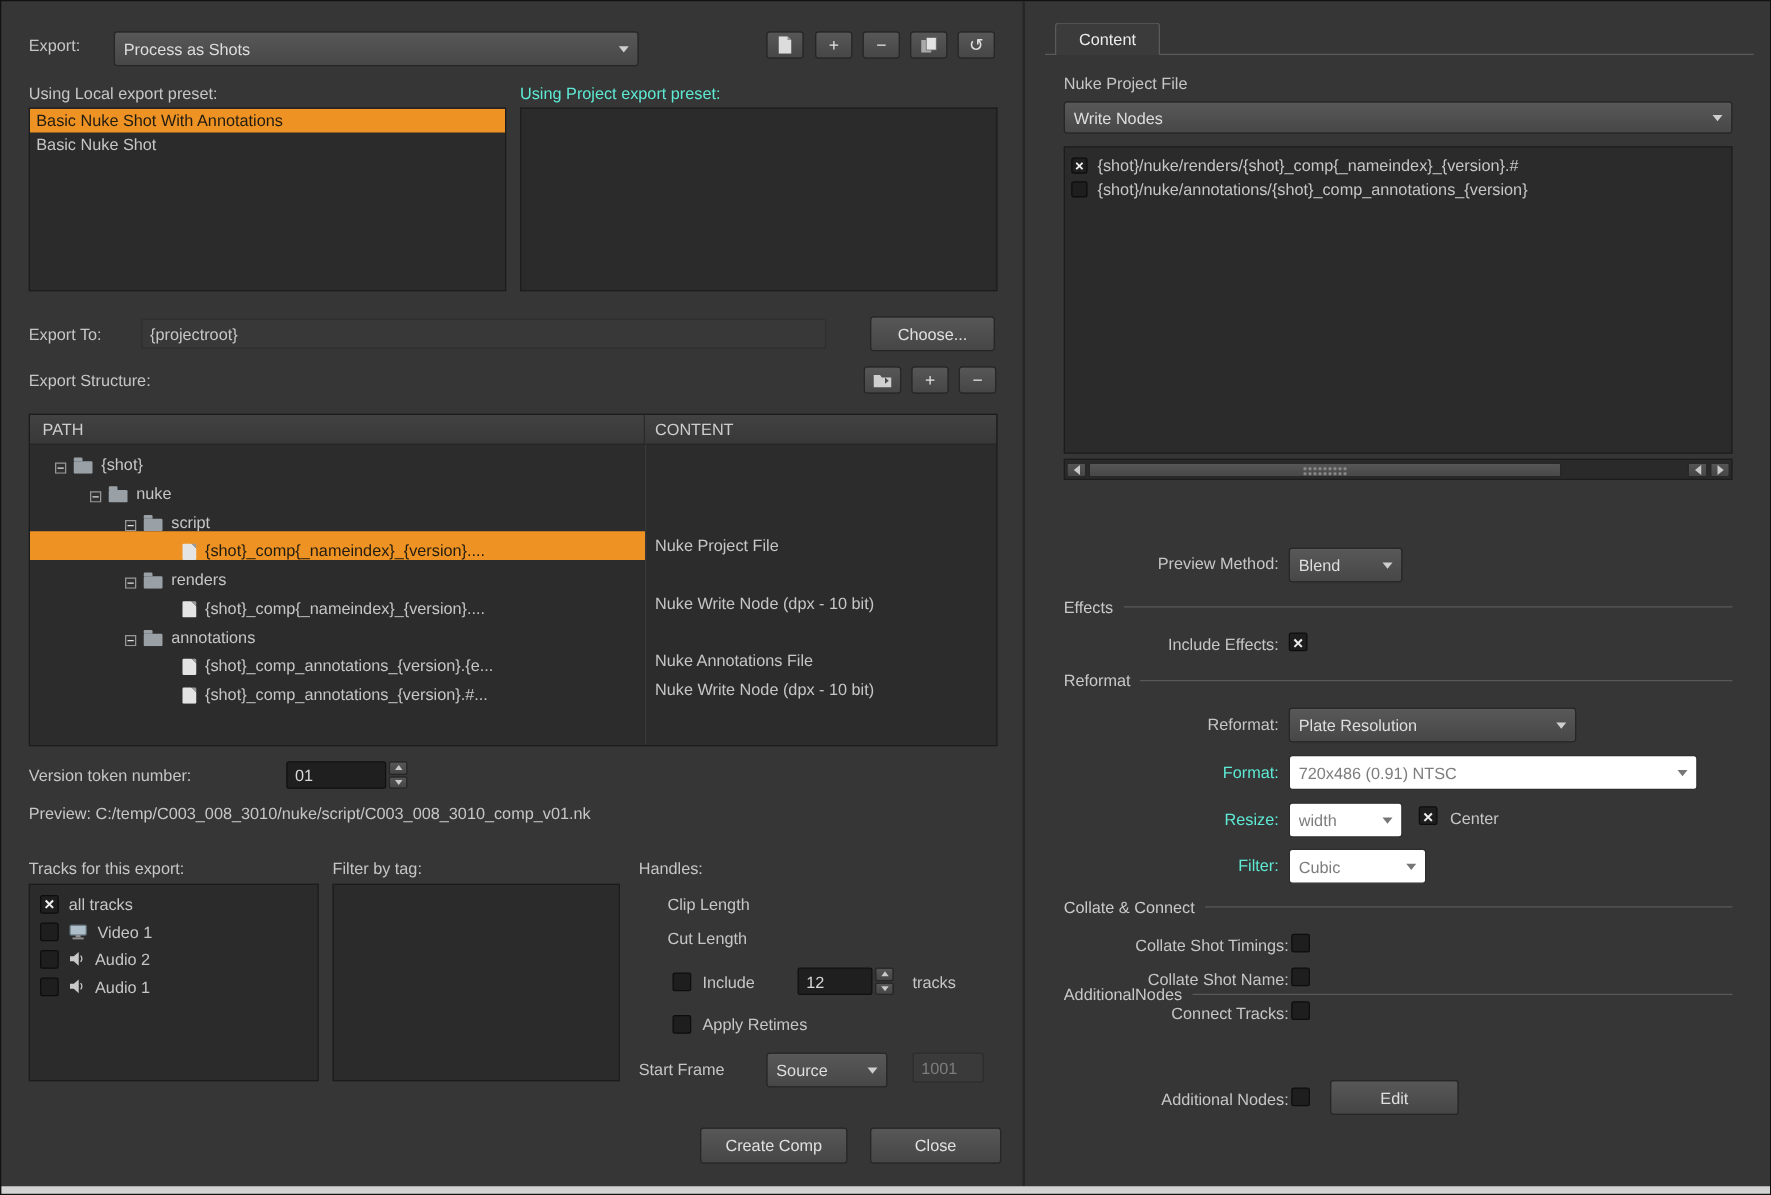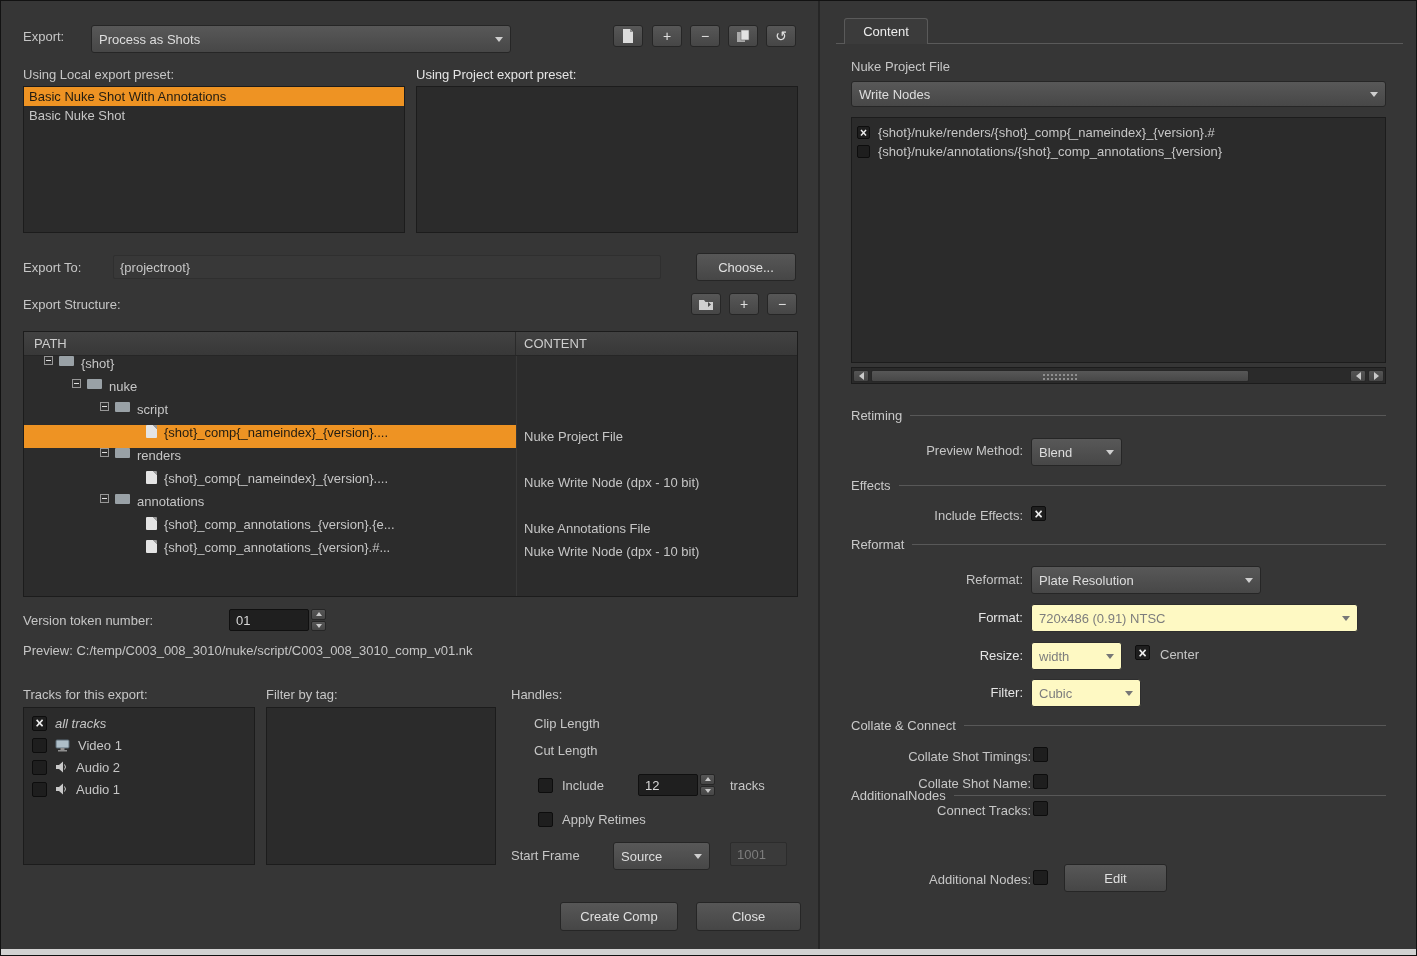--- a/index.html
+++ b/index.html
@@ -1,26 +1,26 @@
 <!DOCTYPE html>
 <html><head>
 <meta charset="utf-8">
 <style>
   *{box-sizing:border-box;margin:0;padding:0}
   body{font-family:"Liberation Sans",sans-serif;background:#1c1c1c}
   #root{position:relative;width:1417px;height:956px;background:#363636;overflow:hidden;font-size:13px;color:#c6c6c6;border:1px solid #121212}
   .abs{position:absolute}
   .label{color:#c6c6c6;white-space:nowrap}
-  .dim{color:#e5e5e5}
+  .dim{color:#5eead4}
   .rlabel{text-align:right;white-space:nowrap}
-  .italic{font-style:italic}
+  .italic{}
   .select{display:flex;align-items:center;gap:6px;padding:0 7px;background:linear-gradient(#585858,#474747);border:1px solid #262626;border-radius:3px;height:28px;color:#dedede;cursor:pointer;overflow:hidden}
   .select .sel-text{overflow:hidden;white-space:nowrap}
   .sel-arrow{width:0;height:0;border-left:4px solid transparent;border-right:4px solid transparent;border-top:5px solid #cfcfcf;margin-left:auto;flex:none}
-  .select.disabled{background:#fef9c3;color:#7d7d7d;border-color:#2e2e2e}
+  .select.disabled{background:#ffffff;color:#7d7d7d;border-color:#2e2e2e}
   .select.disabled .sel-arrow{border-top-color:#777}
   .btn{display:flex;align-items:center;justify-content:center;background:linear-gradient(#575757,#464646);border:1px solid #262626;border-radius:3px;color:#e0e0e0;cursor:pointer;white-space:nowrap}
   .tbtn{width:30px;height:22px;font-size:14px}
   .listbox{background:#2b2b2b;border:1px solid #1c1c1c;overflow:hidden}
   .checkbox{width:15px;height:15px;background:#1e1e1e;border:1px solid #0d0d0d;border-radius:2px;color:#efefef;font-size:14px;font-weight:bold;display:flex;align-items:center;justify-content:center;cursor:pointer;flex:none}
   .checkbox.small{width:13px;height:13px;font-size:12px}
   .field{background:#1f1f1f;border:1px solid #101010;border-radius:2px;color:#d8d8d8;display:flex;align-items:center;padding:0 6px;overflow:hidden}
   .field.disabled{background:#3a3a3a;border-color:#2c2c2c;color:#7d7d7d}
   .flatfield{background:#383838;border:1px solid #2f2f2f;border-radius:2px;display:flex;align-items:center;padding:0 6px}
   .spinner{width:15px;display:flex;flex-direction:column;gap:1px}
@@ -31,21 +31,21 @@
   .tri-right{width:0;height:0;border-top:4px solid transparent;border-bottom:4px solid transparent;border-left:5px solid #c9c9c9}
   .group{display:flex;align-items:center;gap:8px;color:#c9c9c9}
   .group::after{content:"";flex:1;height:1px;background:#585858}
   
   .tree{background:#2c2c2c;border:1px solid #1c1c1c;position:relative;overflow:hidden}
   .thead{display:flex;height:24px;background:linear-gradient(#424242,#383838);border-bottom:1px solid #262626;color:#cdcdcd;position:relative;z-index:2}
   .thead .hc1{width:492px;flex:none;padding-left:10px;display:flex;align-items:center;border-right:1px solid #2a2a2a}
   .thead .hc2{flex:1;padding-left:8px;display:flex;align-items:center}
   .tcoldiv{position:absolute;left:492px;top:24px;bottom:0;width:1px;background:#383838;z-index:0}
   .trow{display:flex;height:23px;align-items:stretch;position:relative;z-index:1}
-  .tpath{width:492px;flex:none;display:flex;align-items:flex-start;white-space:nowrap;overflow:hidden}
+  .tpath{width:492px;flex:none;display:flex;align-items:flex-end;white-space:nowrap;overflow:hidden}
   .tcontent{flex:1;display:flex;align-items:center;padding-left:8px;white-space:nowrap;overflow:hidden}
   .trow.sel .tpath{background:#ee9323;color:#211c12}
   .exp{width:9px;height:9px;border:1px solid #979797;background:#303030;flex:none;position:relative;margin-right:6px;cursor:pointer}
   .exp::after{content:"";position:absolute;left:1px;top:3px;width:5px;height:1px;background:#e0e0e0}
   .ficon{width:15px;height:10px;background:#99a1a6;border-radius:1px;position:relative;flex:none;margin-right:7px}
   .ficon::before{content:"";position:absolute;top:-3px;left:0;width:7px;height:3px;background:#99a1a6;border-radius:1px 1px 0 0}
   .pgicon{width:11px;height:13px;background:linear-gradient(225deg,#9a9a9a 3px,#e4e4e4 3px);border-radius:1px;flex:none;margin-right:7px}
   
   .list-item{display:flex;align-items:center;height:19px;padding:0 5px;white-space:nowrap;overflow:hidden;cursor:pointer}
   .list-item.sel{background:#ee9323;color:#211c12}
@@ -321,23 +321,20 @@
       </span>
     <span style="flex:1"></span>
     <span class="sbtn">
         <span class="tri-left"></span>
       </span>
     <span class="sbtn">
         <span class="tri-right"></span>
       </span>
   </div>
 
-  <div class="abs group" style="left:850px;top:407px;width:535px">
-    <span>Retiming</span>
-  </div>
   <div class="abs label rlabel" style="left:850px;top:442px;width:172px">Preview Method:</div>
   <div class="abs select" style="left:1030px;top:437px;width:91px">
     <span class="sel-text">Blend</span>
     <span class="sel-arrow"></span>
   </div>
 
   <div class="abs group" style="left:850px;top:477px;width:535px">
     <span>Effects</span>
   </div>
   <div class="abs label rlabel" style="left:850px;top:507px;width:172px">Include Effects:</div>

